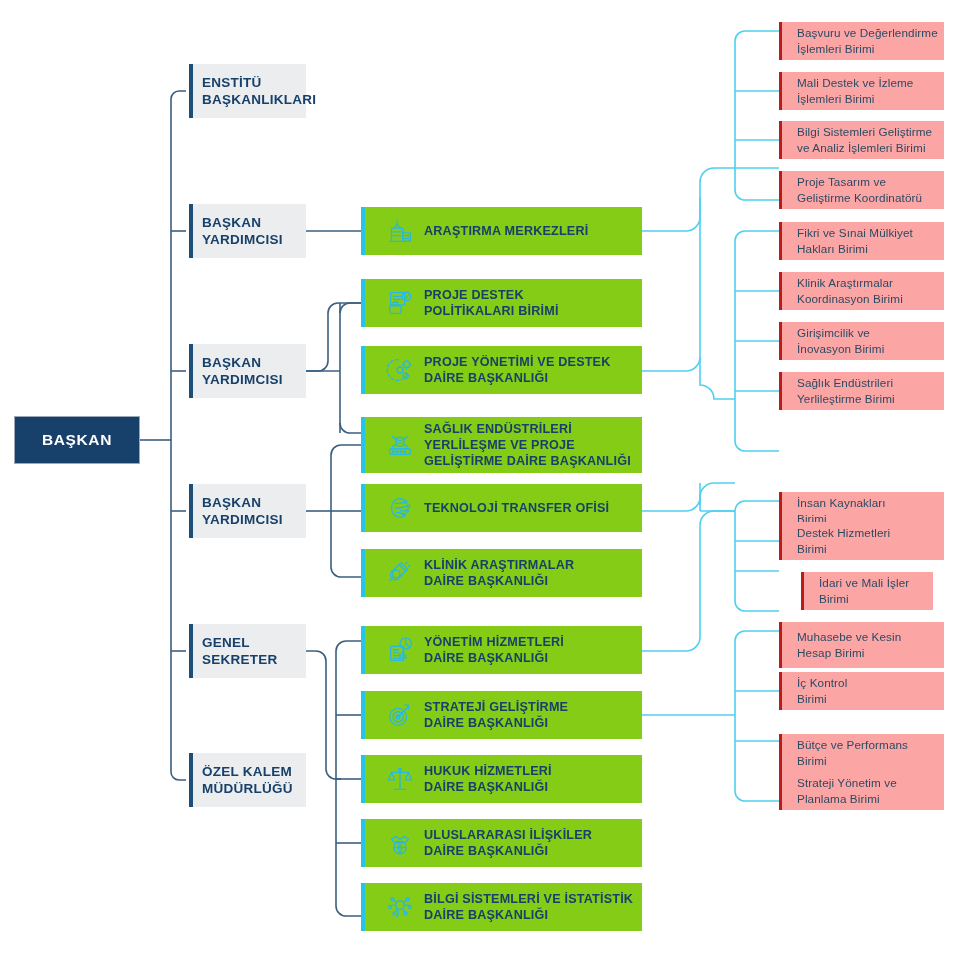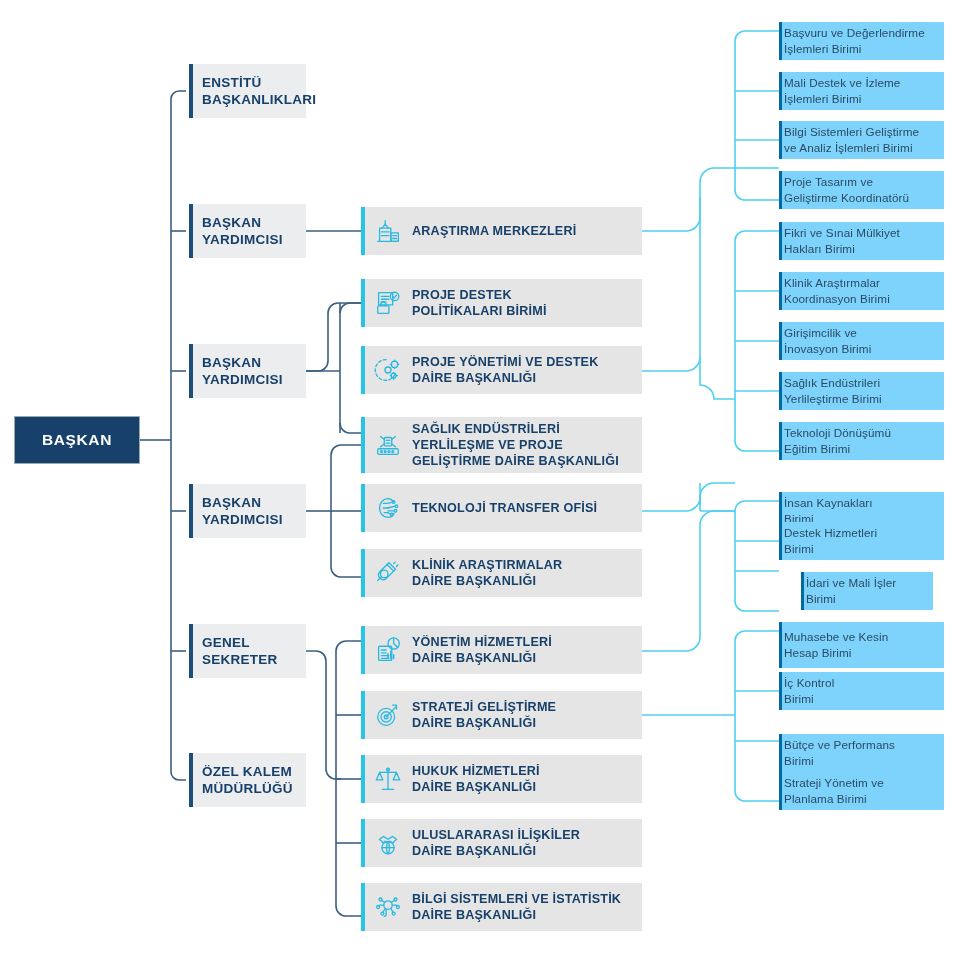--- a/index.html
+++ b/index.html
@@ -49,43 +49,43 @@
     padding-left:9px;
     color:#17406a;
     font-size:13.5px;
     font-weight:bold;
     line-height:1.28;
     letter-spacing:.25px;
   }
 
   
   .lvl2{
-    background:#e5e5e5;
+    background:#84cc16;
     border-left:4px solid #27c3e8;
-    padding-left:6px;
+    padding-left:18px;
     color:#17406a;
     font-size:12.6px;
     font-weight:bold;
     line-height:1.28;
     letter-spacing:.2px;
   }
   .lvl2 .ico{
     flex:0 0 auto;
     width:34px; height:34px;
     margin-right:7px;
     display:flex;align-items:center;justify-content:center;
   }
   .lvl2 .ico svg{width:30px;height:30px;display:block;}
   .lvl2 .lbl{flex:1 1 auto;}
 
   
   .lvl3{
-    background:#7dd3fc;
-    border-left:3px solid #0369a1;
-    padding-left:2px;
+    background:#fca5a5;
+    border-left:3px solid #b91c1c;
+    padding-left:15px;
     color:#2c4a63;
     font-size:11.7px;
     font-weight:normal;
     line-height:1.35;
     letter-spacing:.1px;
   }
 
   .nowrap{white-space:pre-line;}
 </style>
 </head>
@@ -404,24 +404,20 @@
 Koordinasyon Birimi</span>
   </div>
   <div class="node lvl3" style="left:779px; top:322px; width:165px; height:38px;">
     <span class="nowrap">Girişimcilik ve
 İnovasyon Birimi</span>
   </div>
   <div class="node lvl3" style="left:779px; top:372px; width:165px; height:38px;">
     <span class="nowrap">Sağlık Endüstrileri
 Yerlileştirme Birimi</span>
   </div>
-  <div class="node lvl3" style="left:779px; top:422px; width:165px; height:38px;">
-    <span class="nowrap">Teknoloji Dönüşümü
-Eğitim Birimi</span>
-  </div>
 
   <div class="node lvl3" style="left:779px; top:492px; width:165px; height:38px;">
     <span class="nowrap">İnsan Kaynakları
 Birimi</span>
   </div>
   <div class="node lvl3" style="left:779px; top:522px; width:165px; height:38px;">
     <span class="nowrap">Destek Hizmetleri
 Birimi</span>
   </div>
   <div class="node lvl3" style="left:783px; top:572px; width:132px; height:38px;margin-left:18px;">

